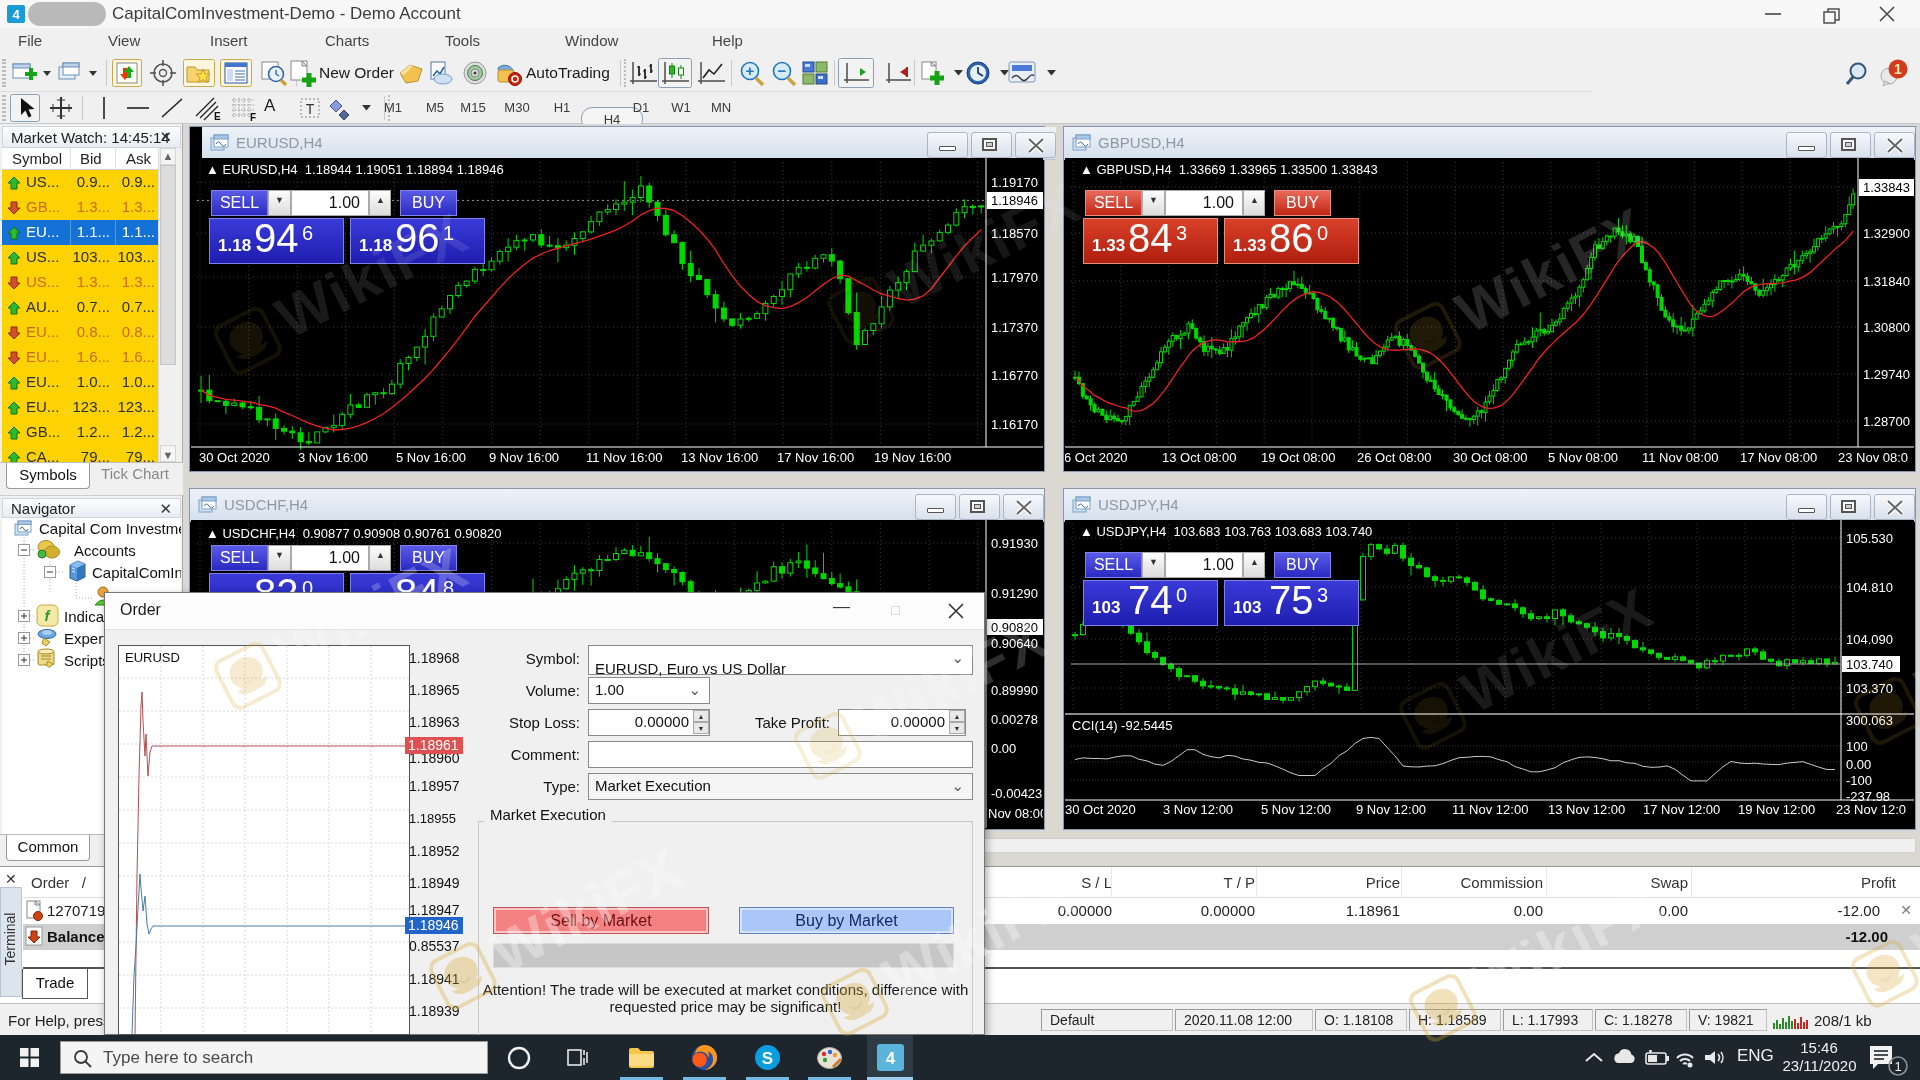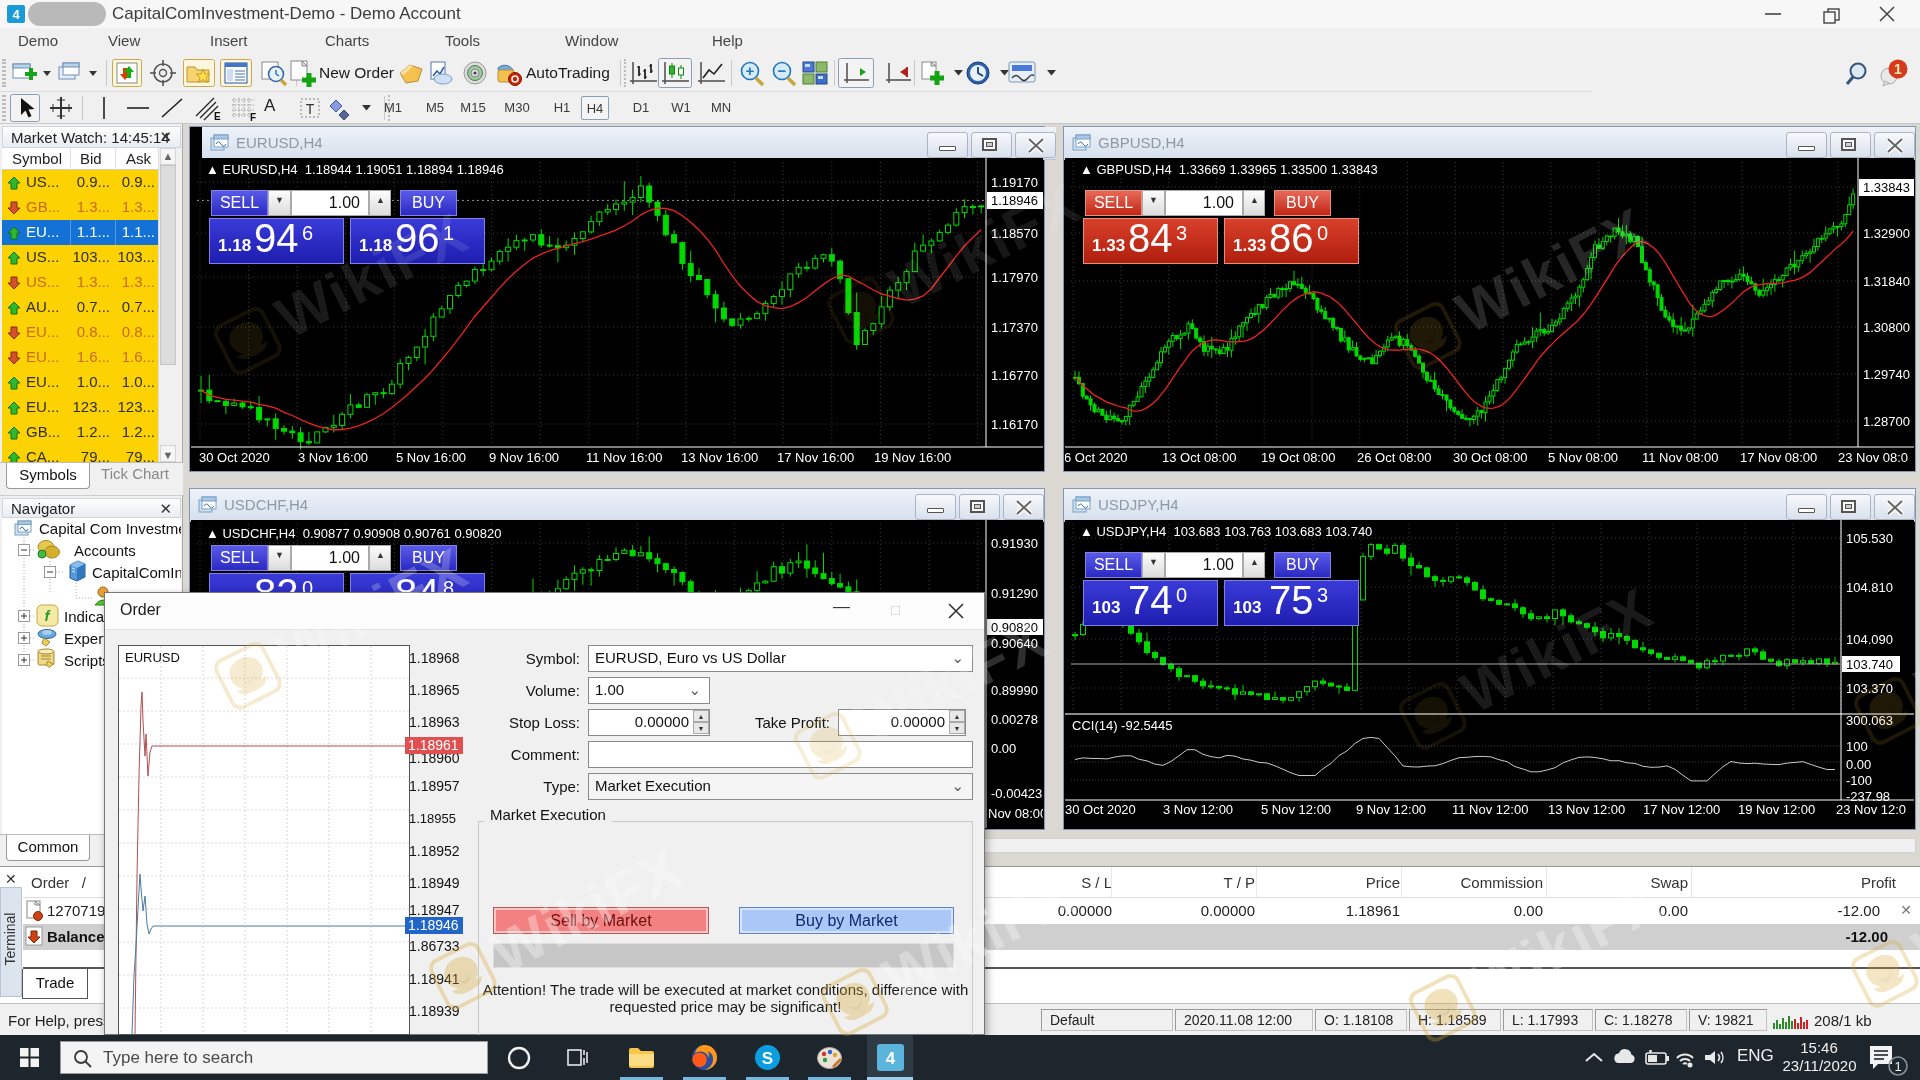--- a/index.html
+++ b/index.html
@@ -30,21 +30,21 @@
 <div class="ab" style="left:28px;top:2px;width:78px;height:24px;background:#b9b9b9;border-radius:12px;"></div>
 <div class="ab" style="left:112px;top:4px;font-size:17px;color:#3c3c3c;">CapitalComInvestment-Demo - Demo Account</div>
 <svg class="ab" style="left:1755px;top:0" width="165" height="28">
 <line x1="10" y1="14" x2="26" y2="14" stroke="#444" stroke-width="1.6"></line>
 <rect x="73" y="9" width="11" height="11" fill="none" stroke="#444" stroke-width="1.4"></rect>
       <rect x="69" y="12" width="11" height="11" fill="#f7f7f7" stroke="#444" stroke-width="1.4"></rect>
 <path d="M 125 7 L 139 21 M 139 7 L 125 21" stroke="#444" stroke-width="1.5"></path>
 </svg>
 </div>
 <div class="ab" style="left:0;top:28px;width:1920px;height:26px;background:#f0f0f0;font-size:15px;color:#444;">
-<span class="ab" style="left:18px;top:4px;">Demo</span>
+<span class="ab" style="left:18px;top:4px;">File</span>
 <span class="ab" style="left:108px;top:4px;">View</span>
 <span class="ab" style="left:210px;top:4px;">Insert</span>
 <span class="ab" style="left:325px;top:4px;">Charts</span>
 <span class="ab" style="left:445px;top:4px;">Tools</span>
 <span class="ab" style="left:565px;top:4px;">Window</span>
 <span class="ab" style="left:712px;top:4px;">Help</span>
 </div>
 <div class="ab" style="left:0;top:54px;width:1592px;height:38px;background:#f0f0f0;border-bottom:1px solid #dcdcdc;">
 <div class="ab" style="left:2px;top:5px;width:4px;height:28px;border-left:2px dotted #bbb;border-right:2px dotted #bbb;"></div>
 <svg class="ab" style="left:12px;top:7px" width="40" height="24">
@@ -300,21 +300,21 @@
 <path d="M16 16 l5 5 l-5 5 l-5 -5 z" fill="#556699" stroke="#334466"></path>
 <path d="M34 11 l9 0 l-4.5 5.5 z" fill="#333"></path>
     </svg>
 <div class="sep2" style="left:384px;"></div>
 <div class="ab" style="left:388px;top:3px;width:4px;height:26px;border-left:2px dotted #bbb;"></div>
 <div class="tfb" style="left:376px;">M1</div>
 <div class="tfb" style="left:418px;">M5</div>
 <div class="tfb" style="left:456px;">M15</div>
 <div class="tfb" style="left:500px;">M30</div>
 <div class="tfb" style="left:545px;">H1</div>
-<div class="tfb" style="left:581px;width:28px;background:#f5f5f5;border:1px solid #8aa0b8;border-radius:2px;">H4</div>
+<div class="tfb" style="left:581px;width:62px;background:#f5f5f5;border:1px solid #8aa0b8;border-radius:11px;margin-top:11px;">H4</div>
 <div class="tfb" style="left:624px;">D1</div>
 <div class="tfb" style="left:664px;">W1</div>
 <div class="tfb" style="left:704px;">MN</div>
 </div>
 <div class="ab" style="left:183px;top:124px;width:1737px;height:742px;background:#dbd8d2;"></div>
 <div class="ab" style="left:183px;top:838px;width:1733px;height:15px;background:#f0f0f0;border:1px solid #d0d0d0;"></div>
 <div class="ab" style="left:184px;top:839px;width:770px;height:13px;background:#cdcdcd;"></div>
 <div class="ab" style="left:0;top:124px;width:183px;height:368px;background:#f0f0f0;border-right:1px solid #aaa;">
 <div class="ab" style="left:2px;top:2px;width:179px;height:22px;background:linear-gradient(#fdfdfd,#e8ecf2);border:1px solid #cdd5e0;font-size:15px;color:#222;">
       <span style="position:absolute;left:8px;top:2px;">Market Watch: 14:45:14</span>
@@ -1992,27 +1992,27 @@
 </div>
 <div class="ab" style="left:304px;top:57px;font-size:14px;color:#111;">1.18968</div>
 <div class="ab" style="left:304px;top:89px;font-size:14px;color:#111;">1.18965</div>
 <div class="ab" style="left:304px;top:121px;font-size:14px;color:#111;">1.18963</div>
 <div class="ab" style="left:304px;top:157px;font-size:14px;color:#111;">1.18960</div>
 <div class="ab" style="left:304px;top:185px;font-size:14px;color:#111;">1.18957</div>
 <div class="ab" style="left:304px;top:218px;font-size:13px;color:#111;">1.18955</div>
 <div class="ab" style="left:304px;top:250px;font-size:14px;color:#111;">1.18952</div>
 <div class="ab" style="left:304px;top:282px;font-size:14px;color:#111;">1.18949</div>
 <div class="ab" style="left:304px;top:309px;font-size:14px;color:#111;">1.18947</div>
-<div class="ab" style="left:304px;top:345px;font-size:14px;color:#111;">1.86733</div>
+<div class="ab" style="left:304px;top:345px;font-size:14px;color:#111;">0.85537</div>
 <div class="ab" style="left:304px;top:378px;font-size:14px;color:#111;">1.18941</div>
 <div class="ab" style="left:304px;top:410px;font-size:14px;color:#111;">1.18939</div>
 <div class="ab" style="left:300px;top:144px;width:58px;height:17px;background:#e05050;color:#fff;font-size:14px;line-height:16px;padding-left:3px;">1.18961</div>
 <div class="ab" style="left:300px;top:324px;width:58px;height:17px;background:#2265c8;color:#fff;font-size:14px;line-height:16px;padding-left:3px;">1.18946</div>
 <div class="flbl" style="left:330px;top:57px;width:145px;">Symbol:</div>
-<div class="fld" style="left:483px;top:52px;width:385px;height:27px;padding:3px 6px;">EURUSD, Euro vs US Dollar<span style="position:absolute;right:8px;top:3px;color:#555;">⌄</span></div>
+<div class="fld" style="left:483px;top:52px;width:385px;height:27px;padding:14px 6px;">EURUSD, Euro vs US Dollar<span style="position:absolute;right:8px;top:3px;color:#555;">⌄</span></div>
 <div class="flbl" style="left:330px;top:89px;width:145px;">Volume:</div>
 <div class="fld" style="left:483px;top:84px;width:122px;height:27px;padding:3px 6px;">1.00<span style="position:absolute;right:8px;top:3px;color:#555;">⌄</span></div>
 <div class="flbl" style="left:330px;top:121px;width:145px;">Stop Loss:</div>
 <div class="fld" style="left:483px;top:116px;width:122px;height:27px;padding:3px 20px 3px 6px;text-align:right;">0.00000</div>
 <div class="ab" style="left:588px;top:117px;width:16px;height:12px;background:#e8e8e8;border:1px solid #aaa;font-size:7px;color:#333;text-align:center;line-height:11px;">▲</div>
 <div class="ab" style="left:588px;top:129px;width:16px;height:12px;background:#e8e8e8;border:1px solid #aaa;font-size:7px;color:#333;text-align:center;line-height:11px;">▼</div>
 <div class="flbl" style="left:580px;top:121px;width:145px;">Take Profit:</div>
 <div class="fld" style="left:733px;top:116px;width:128px;height:27px;padding:3px 20px 3px 6px;text-align:right;">0.00000</div>
 <div class="ab" style="left:844px;top:117px;width:16px;height:12px;background:#e8e8e8;border:1px solid #aaa;font-size:7px;color:#333;text-align:center;line-height:11px;">▲</div>
 <div class="ab" style="left:844px;top:129px;width:16px;height:12px;background:#e8e8e8;border:1px solid #aaa;font-size:7px;color:#333;text-align:center;line-height:11px;">▼</div>

